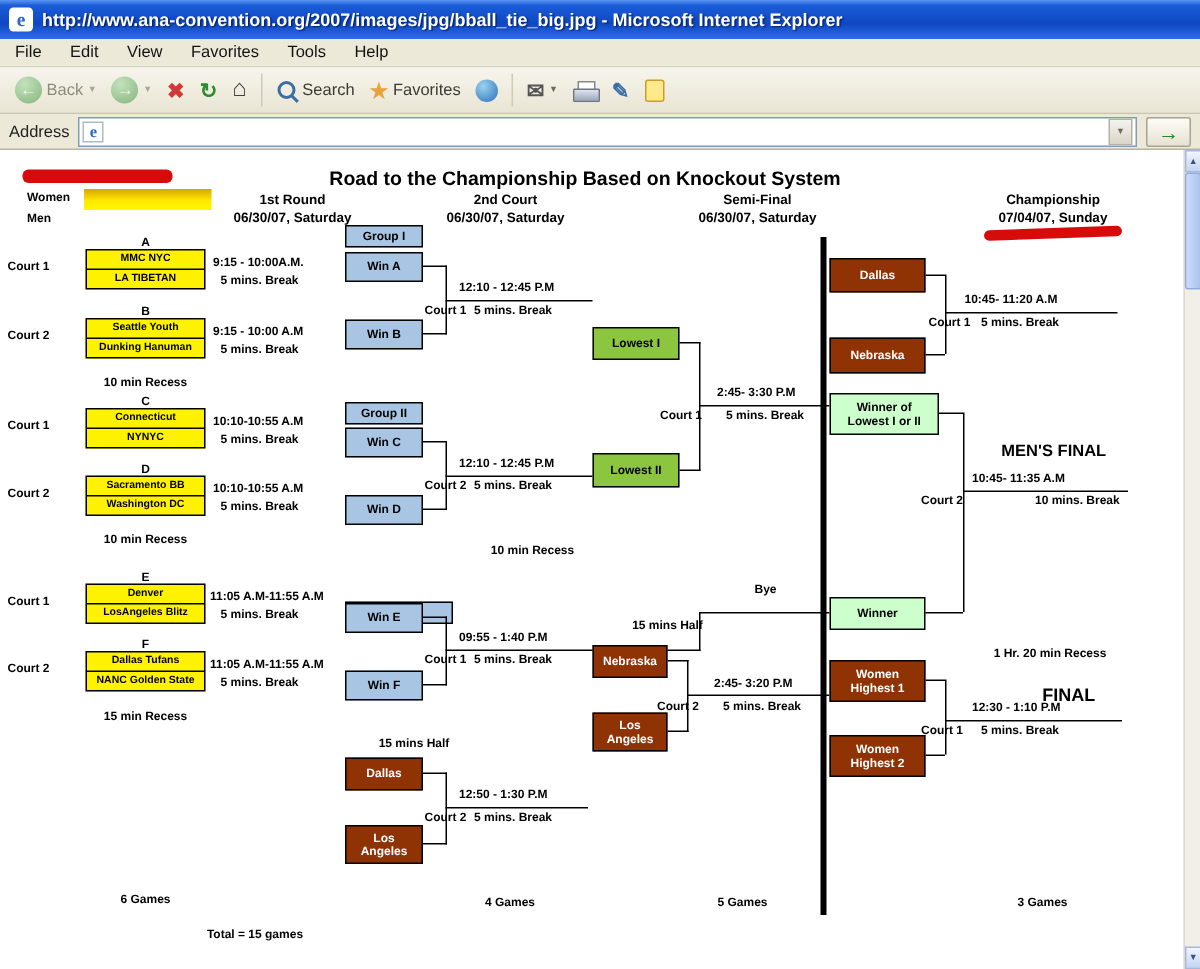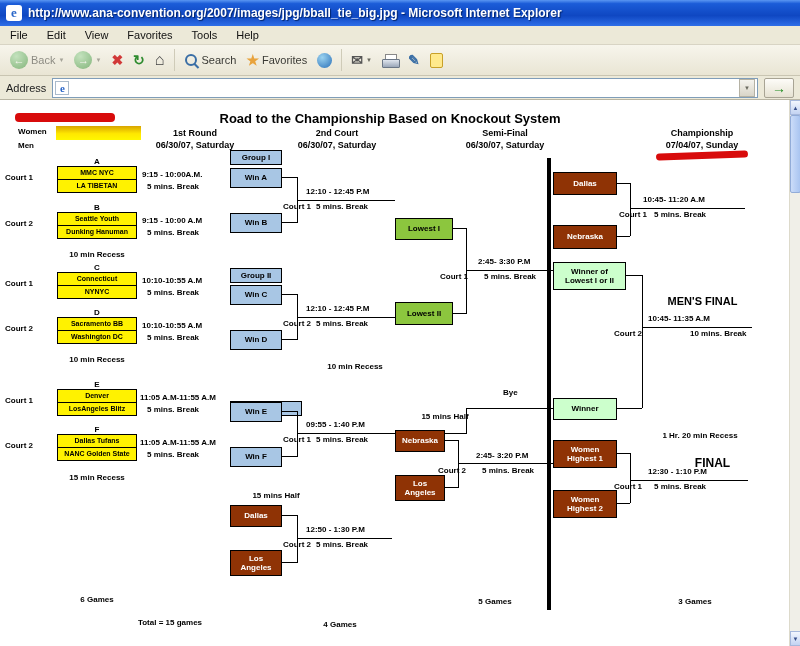--- a/index.html
+++ b/index.html
@@ -385,21 +385,21 @@
     <div class="lbl cc" style="left:670px;top:356px;width:85px;font-size:12px">FINAL</div>
     <div class="hl" style="left:617px;top:353px;width:13px"></div>
     <div class="hl" style="left:617px;top:403px;width:13px"></div>
     <div class="vl" style="left:630px;top:353px;height:50px"></div>
     <div class="hl" style="left:630px;top:380px;width:118px"></div>
     <div class="lbl" style="left:648px;top:367px">12:30 - 1:10 P.M</div>
     <div class="lbl" style="left:614px;top:382px">Court 1</div>
     <div class="lbl" style="left:654px;top:382px">5 mins. Break</div>
 
     <div class="lbl cc" style="left:57px;top:495px;width:80px">6 Games</div>
-    <div class="lbl cc" style="left:300px;top:520px;width:80px">4 Games</div>
+    <div class="lbl cc" style="left:300px;top:497px;width:80px">4 Games</div>
     <div class="lbl cc" style="left:455px;top:497px;width:80px">5 Games</div>
     <div class="lbl cc" style="left:655px;top:497px;width:80px">3 Games</div>
     <div class="lbl cc" style="left:95px;top:518px;width:150px">Total = 15 games</div>
   </div>
 
   <div class="sbar">
     <div class="sbtn" style="top:0">
       <span>▲</span>
     </div>
     <div class="sthumb"></div>

